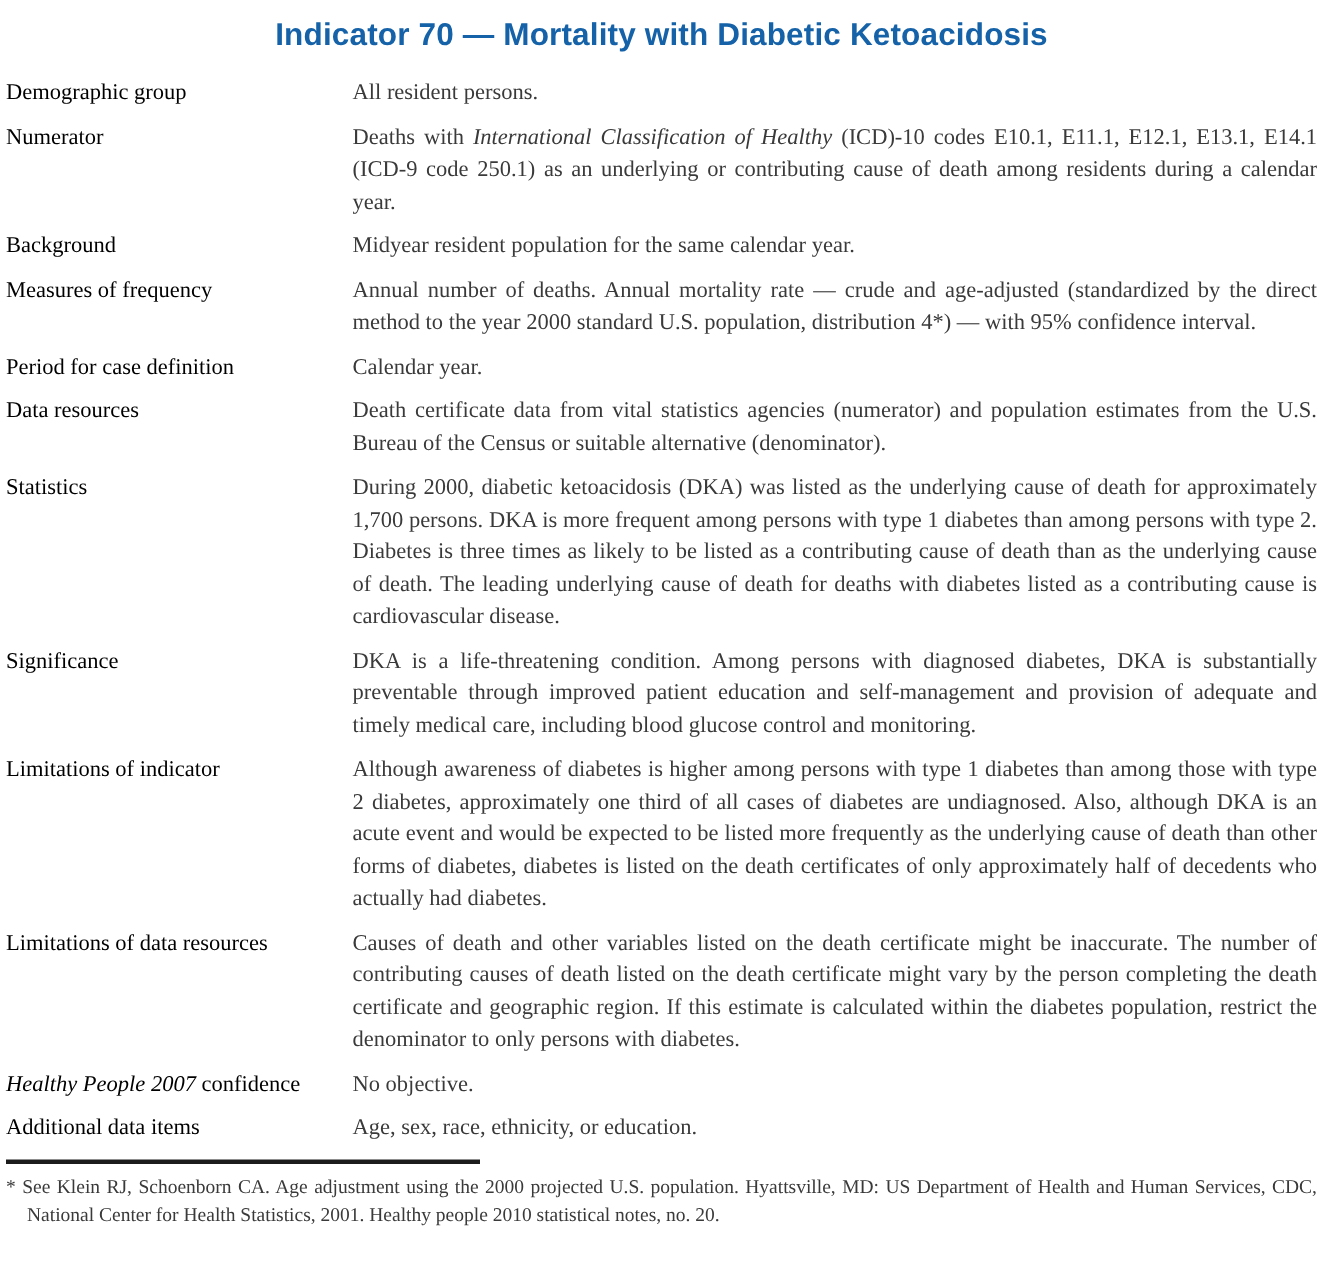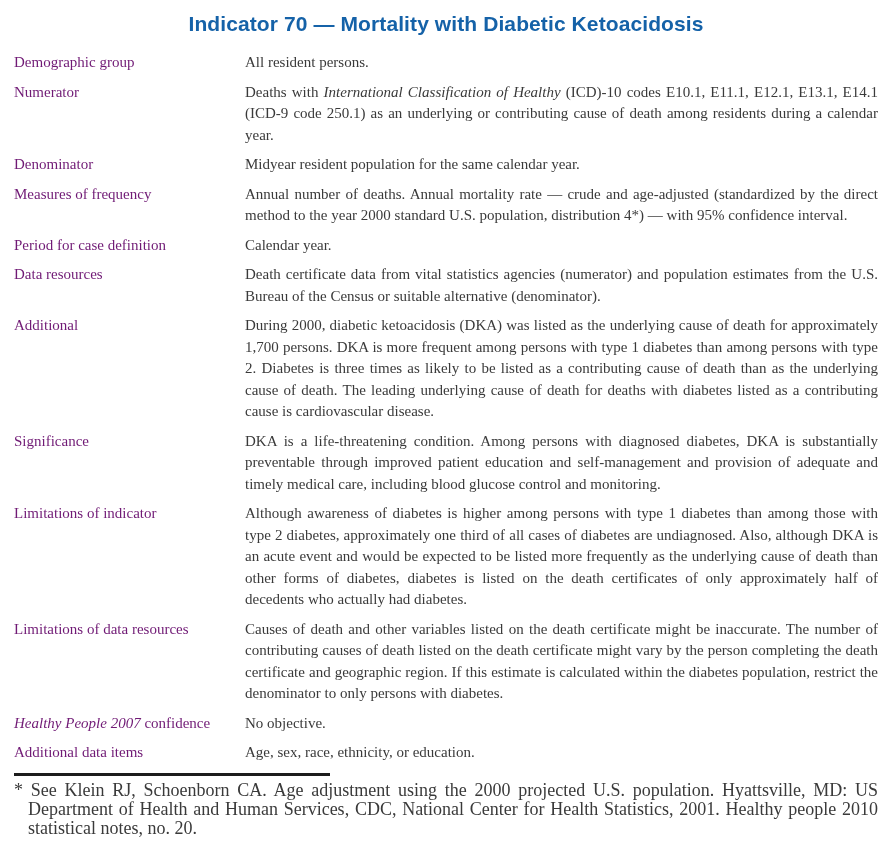--- a/index.html
+++ b/index.html
@@ -9,85 +9,85 @@
     width: 895px;
     height: 844px;
     overflow: hidden;
     font-family: "Liberation Serif", serif;
     color: #3a3a3a;
   }
   .page {
     box-sizing: border-box;
     width: 895px;
     height: 844px;
-    padding: 10px 17px 0 14px;
+    padding: 10px 17px 0 4px;
   }
   .title {
     font-family: "Liberation Sans", sans-serif;
     font-weight: bold;
     font-size: 21px;
     letter-spacing: 0.1px;
     color: #1562a8;
     text-align: center;
     margin: 2px 0 16px 0;
   }
   .rows {
     display: grid;
     grid-template-columns: 231px 1fr;
     row-gap: 8px;
     font-size: 15px;
     line-height: 21.5px;
   }
   .row-label {
     padding-right: 10px;
-    color: #701a75;
+    color: #000000;
   }
   .row-content {
     text-align: justify;
     color: #3a3a3a;
   }
   .it {
     font-style: italic;
   }
   .footnote-rule {
     width: 316px;
     height: 3px;
     background: #1c1c1c;
     margin: 9px 0 5px 0;
   }
   .footnote {
     margin: 0;
-    font-size: 18px;
+    font-size: 13px;
     line-height: 19px;
     padding-left: 14px;
     text-indent: -14px;
     text-align: justify;
     color: #3a3a3a;
   }
 </style>
 </head>
 <body>
 
 <div class="page">
   <h1 class="title" style="color: rgb(21, 98, 168);">Indicator 70 — Mortality with Diabetic Ketoacidosis</h1>
 
   <div class="rows">
       <div class="row-label"><span>Demographic group</span></div>
       <div class="row-content"><span>All resident persons.</span></div>
       <div class="row-label"><span>Numerator</span></div>
       <div class="row-content"><span>Deaths with </span><span class="it">International Classification of Healthy</span><span> (ICD)-10 codes E10.1, E11.1, E12.1, E13.1, E14.1 (ICD-9 code 250.1) as an underlying or contributing cause of death among residents during a calendar year.</span></div>
-      <div class="row-label"><span>Denominator</span></div>
+      <div class="row-label"><span>Background</span></div>
       <div class="row-content"><span>Midyear resident population for the same calendar year.</span></div>
       <div class="row-label"><span>Measures of frequency</span></div>
       <div class="row-content"><span>Annual number of deaths. Annual mortality rate — crude and age-adjusted (standardized by the direct method to the year 2000 standard U.S. population, distribution 4*) — with 95% confidence interval.</span></div>
       <div class="row-label"><span>Period for case definition</span></div>
       <div class="row-content"><span>Calendar year.</span></div>
       <div class="row-label"><span>Data resources</span></div>
       <div class="row-content"><span>Death certificate data from vital statistics agencies (numerator) and population estimates from the U.S. Bureau of the Census or suitable alternative (denominator).</span></div>
-      <div class="row-label"><span>Additional</span></div>
+      <div class="row-label"><span>Statistics</span></div>
       <div class="row-content"><span>During 2000, diabetic ketoacidosis (DKA) was listed as the underlying cause of death for approximately 1,700 persons. DKA is more frequent among persons with type 1 diabetes than among persons with type 2. Diabetes is three times as likely to be listed as a contributing cause of death than as the underlying cause of death. The leading underlying cause of death for deaths with diabetes listed as a contributing cause is cardiovascular disease.</span></div>
       <div class="row-label"><span>Significance</span></div>
       <div class="row-content"><span>DKA is a life-threatening condition. Among persons with diagnosed diabetes, DKA is substantially preventable through improved patient education and self-management and provision of adequate and timely medical care, including blood glucose control and monitoring.</span></div>
       <div class="row-label"><span>Limitations of indicator</span></div>
       <div class="row-content"><span>Although awareness of diabetes is higher among persons with type 1 diabetes than among those with type 2 diabetes, approximately one third of all cases of diabetes are undiagnosed. Also, although DKA is an acute event and would be expected to be listed more frequently as the underlying cause of death than other forms of diabetes, diabetes is listed on the death certificates of only approximately half of decedents who actually had diabetes.</span></div>
       <div class="row-label"><span>Limitations of data resources</span></div>
       <div class="row-content"><span>Causes of death and other variables listed on the death certificate might be inaccurate. The number of contributing causes of death listed on the death certificate might vary by the person completing the death certificate and geographic region. If this estimate is calculated within the diabetes population, restrict the denominator to only persons with diabetes.</span></div>
       <div class="row-label"><span class="it">Healthy People 2007</span><span> confidence</span></div>
       <div class="row-content"><span>No objective.</span></div>
       <div class="row-label"><span>Additional data items</span></div>

